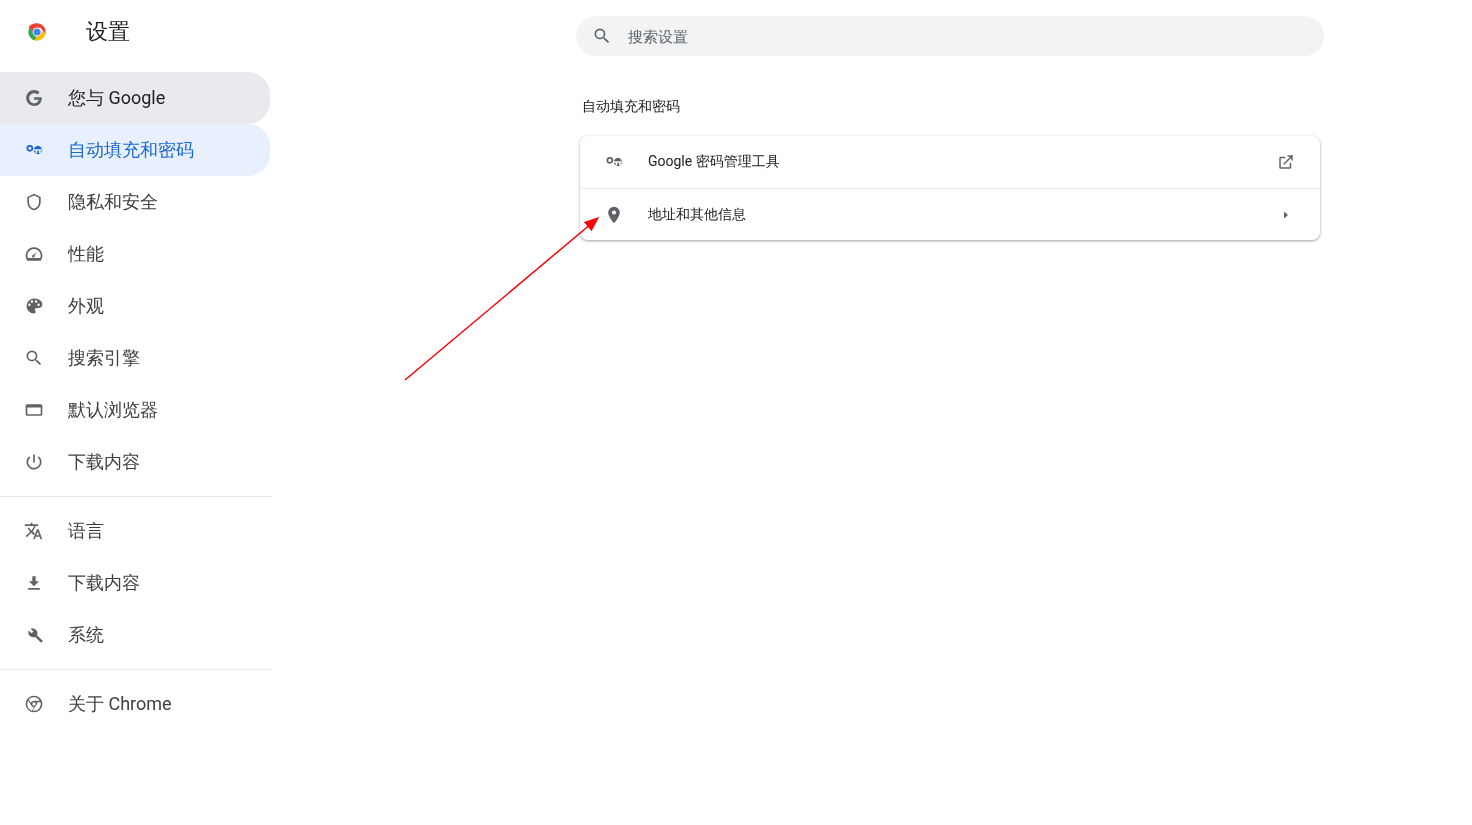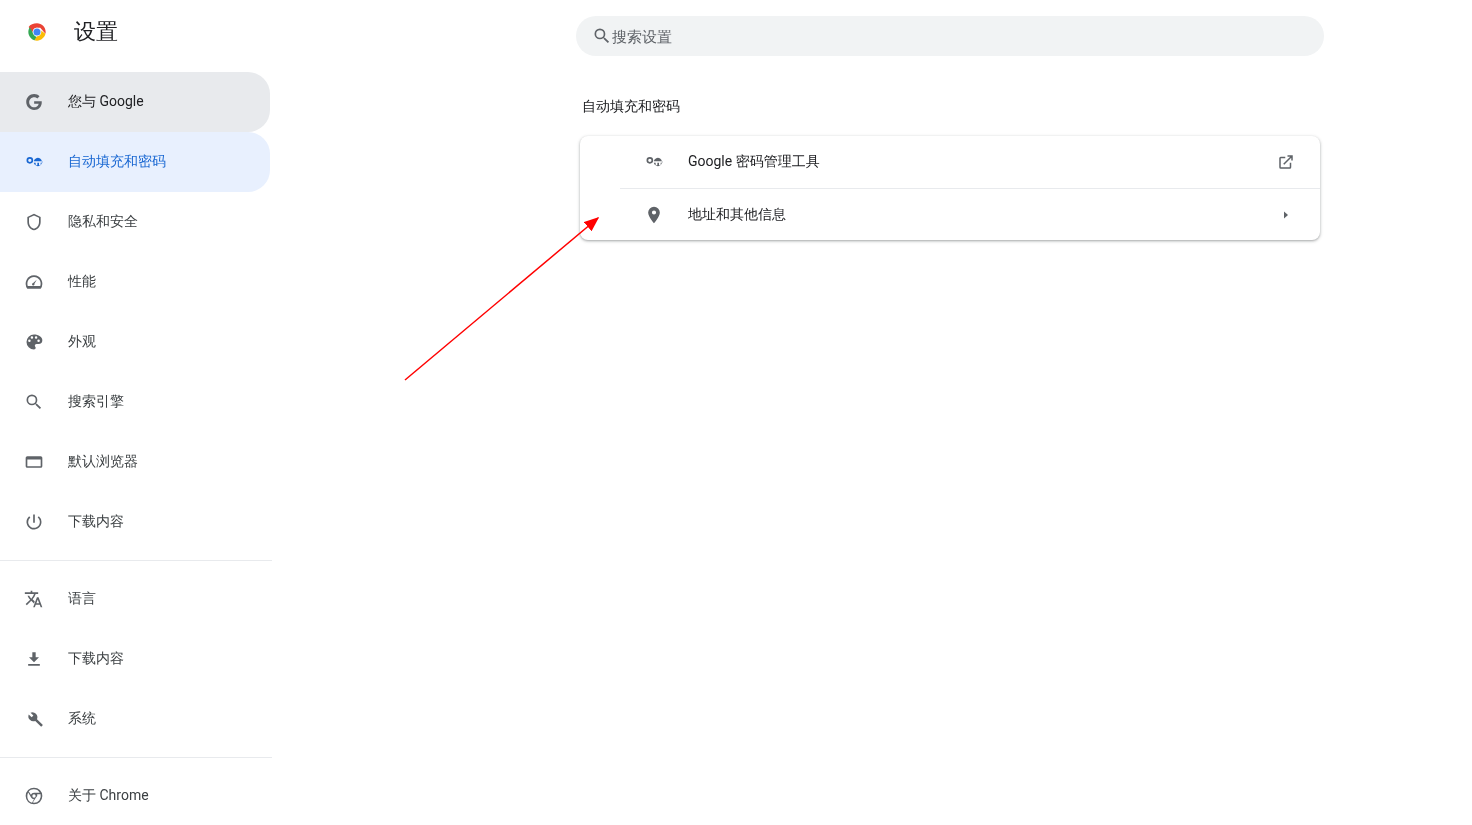--- a/index.html
+++ b/index.html
@@ -11,48 +11,48 @@
     display: flex;
     align-items: center;
     height: 64px;
     padding-left: 24px;
   }
   .chrome-logo {
     width: 26px; height: 26px; display: flex; align-items: center; justify-content: center;
   }
   .page-title {
     font-size: 22px;
-    margin-left: 24px;
+    margin-left: 36px;
     color: #202124;
   }
 
   
   .sidebar {
     position: absolute;
     left: 0;
     top: 72px;
     width: 272px;
   }
   .sidebar-group-sep {
     height: 1px;
     background: #e8eaed;
     margin: 8px 0;
     width: 272px;
   }
   .sidebar-item {
     display: flex;
     align-items: center;
-    height: 60px;
+    height: 52px;
     width: 270px;
     border-top-right-radius: 22px;
     border-bottom-right-radius: 22px;
     padding-left: 24px;
     cursor: pointer;
     color: #3c4043;
-    font-size: 14px;
+    font-size: 18px;
   }
   .sidebar-item .icon {
     width: 20px; height: 20px;
     display: flex; align-items: center; justify-content: center;
     flex-shrink: 0;
     color: #5f6368;
   }
   .sidebar-item .label {
     margin-left: 24px;
   }
@@ -83,21 +83,21 @@
     display: flex;
     align-items: center;
     padding: 0 16px;
   }
   .searchbar .icon { color: #5f6368; width: 20px; height: 20px; display:flex; align-items:center; justify-content:center;}
   .searchbar input {
     border: none;
     background: transparent;
     outline: none;
     font-size: 15px;
-    margin-left: 0;
+    margin-left: 16px;
     color: #5f6368;
     flex: 1;
   }
   .searchbar input::placeholder { color: #5f6368; }
 
   
   .main {
     position: absolute;
     left: 580px;
     top: 98px;
@@ -107,21 +107,20 @@
     font-size: 14px;
     color: #202124;
     margin-bottom: 20px;
     margin-left: 2px;
   }
   .card {
     background: #fff;
     border-radius: 8px;
     box-shadow: 0 1px 2px rgba(60,64,67,0.3), 0 1px 3px 1px rgba(60,64,67,0.15);
     overflow: hidden;
-    padding-left: 40px;
   }
   .card-row {
     display: flex;
     align-items: center;
     height: 52px;
     padding: 0 24px;
     cursor: pointer;
   }
   .card-row + .card-row {
     border-top: 1px solid #e8eaed;

